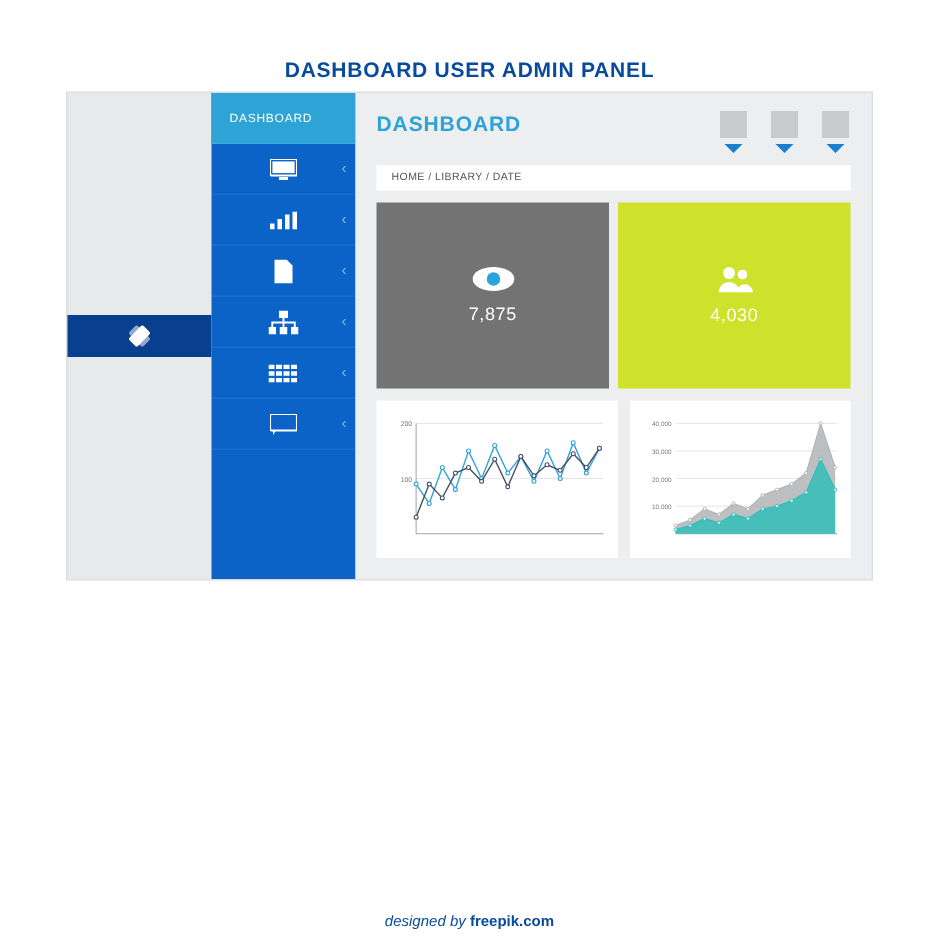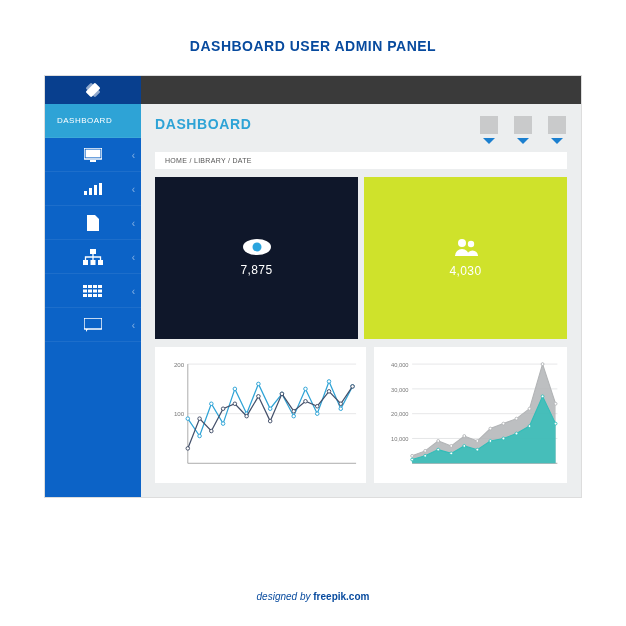--- a/index.html
+++ b/index.html
@@ -17,25 +17,26 @@
       color: #074a9e;
       font-size: 14px;
       font-weight: bold;
       letter-spacing: 0.5px;
       padding: 38px 0 8px;
       text-transform: uppercase;
     }
 
     .app {
       width: 536px;
-      margin: 14px auto;
+      margin: 0 auto;
       box-shadow: 0 0 0 1px #ddd;
       display: flex;
-      flex-direction: column;
+      flex-direction: row;
       background: #e8e9ea;
+      align-items: center;
     }
 
     .top-bar {
       height: 28px;
       display: flex;
     }
     .top-bar .brand {
       width: 96px;
       background: #083f8e;
       display: flex;
@@ -125,21 +126,21 @@
     .card svg { fill: #fff; }
 
     .charts { display: flex; gap: 8px; margin-top: 8px; }
     .chart { background: #fff; padding: 10px 8px; }
     .chart.left { flex: 1.1; }
     .chart.right { flex: 1; }
     .chart svg { width: 100%; height: auto; display: block; }
 
     .credit {
       position: absolute;
-      bottom: 24px;
+      bottom: 6px;
       width: 626px;
       text-align: center;
       font-size: 10px;
       color: #074a9e;
       font-style: italic;
     }
     .credit b { font-style: normal; font-weight: bold; }
   </style>
 </head>
 <body>
@@ -247,21 +248,21 @@
           <div class="tab">
               <div class="sq"></div>
               <div class="car"></div>
             </div>
         </div>
       </div>
 
       <div class="crumb">HOME / LIBRARY / DATE</div>
 
       <div class="cards">
-        <div class="card" style="background:#0f172a">
+        <div class="card" style="background:#737373">
           <svg width="28" height="16" viewBox="0 0 28 16">
             <ellipse cx="14" cy="8" rx="14" ry="8" fill="#fff"></ellipse>
             <circle cx="14" cy="8" r="4.5" fill="#2aa4de"></circle>
           </svg>
           <div class="num">7,875</div>
         </div>
         <div class="card" style="background:#cfe22b">
           <svg width="26" height="18" viewBox="0 0 26 18">
             <circle cx="9" cy="5" r="4"></circle>
               <circle cx="18" cy="6" r="3.2"></circle>

